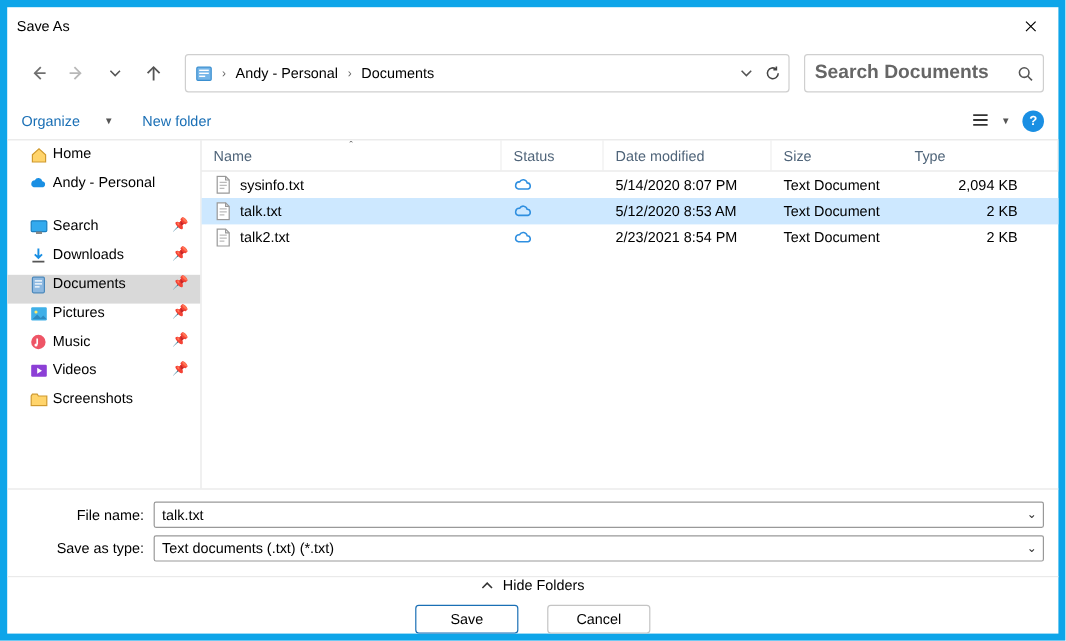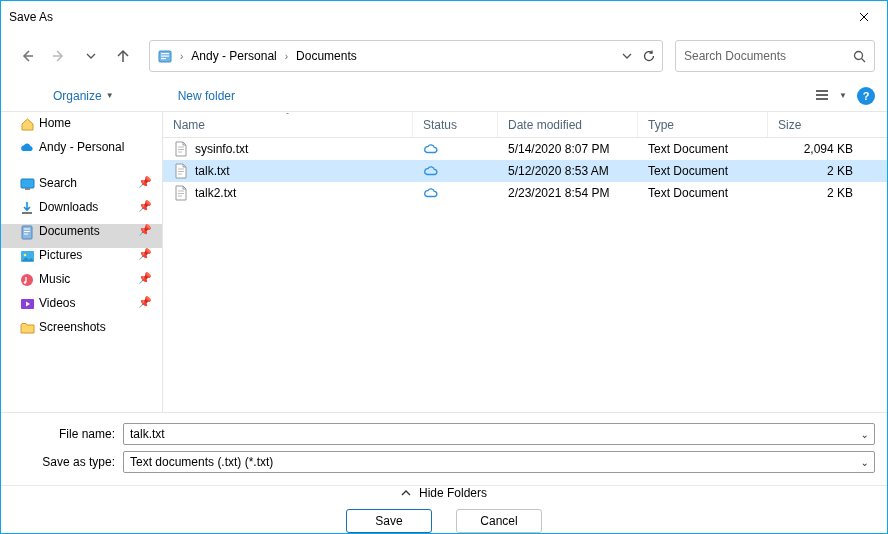--- a/index.html
+++ b/index.html
@@ -5,50 +5,50 @@
   * { box-sizing: border-box; margin: 0; padding: 0; }
   body {
     font-family: "Segoe UI", Tahoma, sans-serif;
     font-size: 12px;
     color: #000;
     background: #fff;
     width: 888px;
     height: 534px;
     overflow: hidden;
   }
-  .window { border: 1px solid #0ea5e9; width: 888px; height: 534px; display: flex; flex-direction: column; }
+  .window { border: 6px solid #0ea5e9; width: 888px; height: 534px; display: flex; flex-direction: column; }
 
   
   .titlebar { height: 31px; display: flex; align-items: center; padding: 0 0 0 8px; justify-content: space-between; }
   .titlebar-title { font-size: 12px; color: #000; }
   .titlebar-close { width: 46px; height: 30px; display: flex; align-items: center; justify-content: center; cursor: pointer; font-size: 13px; }
 
   
   .navrow { height: 48px; display: flex; align-items: center; padding: 0 12px; gap: 4px; }
   .nav-btn { width: 28px; height: 28px; display:flex; align-items:center; justify-content:center; color:#555; cursor: pointer; font-size:14px; }
   .nav-btn.disabled { color:#adadad; }
   .breadcrumb {
     flex: 1; height: 32px; border: 1px solid #cfcfcf; border-radius: 3px;
     display:flex; align-items:center; padding: 0 6px; margin: 0 8px; gap:6px;
     position: relative;
   }
   .bc-icon { width:18px; height:18px; display:flex; align-items:center; justify-content:center; font-size:14px; color:#69b0e3; }
   .bc-sep { color:#666; font-size:10px; }
   .bc-text { color:#000; padding: 4px 2px; cursor: pointer; }
   .bc-right { position:absolute; right:6px; display:flex; align-items:center; gap:10px; color:#555; }
   .searchbox { width: 200px; height: 32px; border: 1px solid #cfcfcf; border-radius:3px; display:flex; align-items:center; padding: 0 8px; justify-content: space-between; }
-  .searchbox input { border:none; outline:none; font-size:12px; color:#0c4a6e; background:transparent; width: 160px; }
+  .searchbox input { border:none; outline:none; font-size:16px; color:#0c4a6e; background:transparent; width: 160px; font-weight: bold; }
   .searchbox input::placeholder { color:#666; }
   .search-icon { color:#555; font-size:13px; }
 
   
   .toolbar { height: 32px; border-bottom: 1px solid #e6e6e6; display:flex; align-items:center; padding: 0 12px; gap: 24px; }
   .tb-left { display:flex; gap: 24px; }
   .tb-right { margin-left:auto; display:flex; align-items:center; gap:10px; }
-  .tb-btn { color:#1a6fb5; display:flex; align-items:center; gap:4px; cursor:pointer;margin-left:40px; }
+  .tb-btn { color:#1a6fb5; display:flex; align-items:center; gap:20px; cursor:pointer; }
   .tb-caret { color:#555; font-size:8px; }
   .view-btn { display:flex; align-items:center; gap:2px; color:#333; cursor:pointer; }
   .help-btn { width:18px; height:18px; border-radius:50%; background:#1a8fe3; color:#fff; display:flex; align-items:center; justify-content:center; font-size:11px; font-weight:bold; cursor:pointer; }
 
   
   .main { flex:1; display:flex; min-height:0; }
   .sidebar { width: 162px; border-right: 1px solid #e6e6e6; padding: 4px 0; overflow:hidden; }
   .sb-item { height:24px; display:flex; align-items:flex-start; padding: 0 8px 0 18px; gap:4px; cursor:pointer; position: relative; }
   .sb-item.selected { background:#d9d9d9; }
   .sb-pin { position:absolute; right:10px; color:#aaa; font-size:11px; }
@@ -300,25 +300,25 @@
         <div class="col col-name">
           <span class="sort-ind">ˆ</span>
           <span>Name</span>
         </div>
         <div class="col col-status">
             <span>Status</span>
           </div>
         <div class="col col-date">
             <span>Date modified</span>
           </div>
+        <div class="col col-size">
+            <span>Size</span>
+          </div>
         <div class="col col-type">
             <span>Type</span>
-          </div>
-        <div class="col col-size">
-            <span>Size</span>
           </div>
       </div>
       <div id="rows">
           <div class="row">
             <div class="cell c-name">
               <span class="file-icon">
                 <svg width="14" height="16" viewBox="0 0 14 16">
                   <path d="M2 1 H9 L12 4 V15 H2 Z" fill="#fff" stroke="#999"></path>
                   <path d="M9 1 V4 H12" fill="none" stroke="#999"></path>
                   <path d="M4 6 H10 M4 8.5 H10 M4 11 H8" stroke="#bbb" stroke-width="1"></path>

